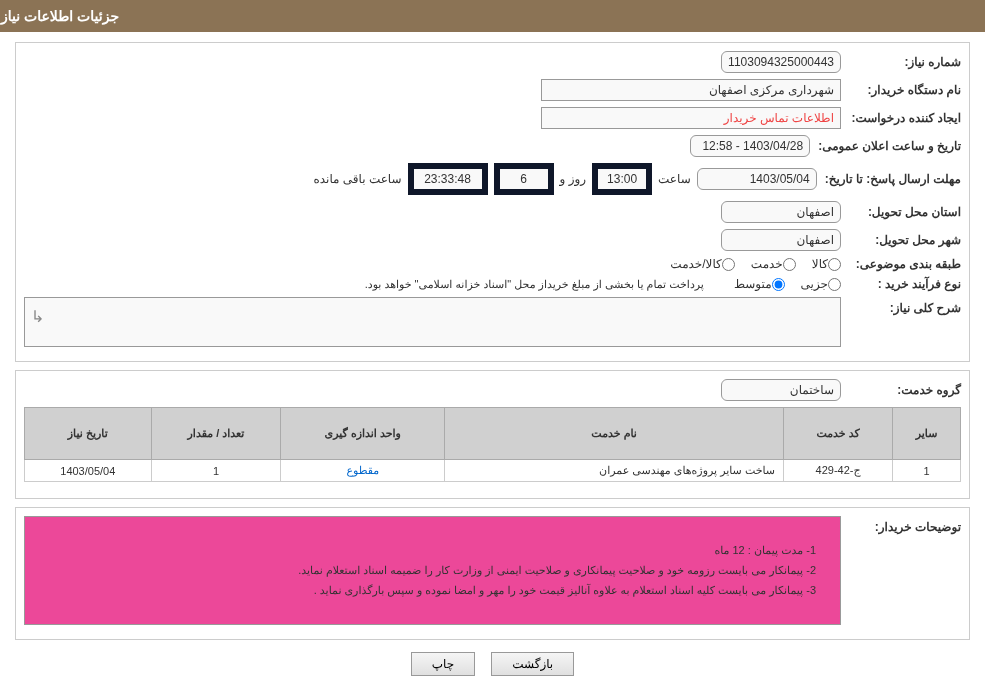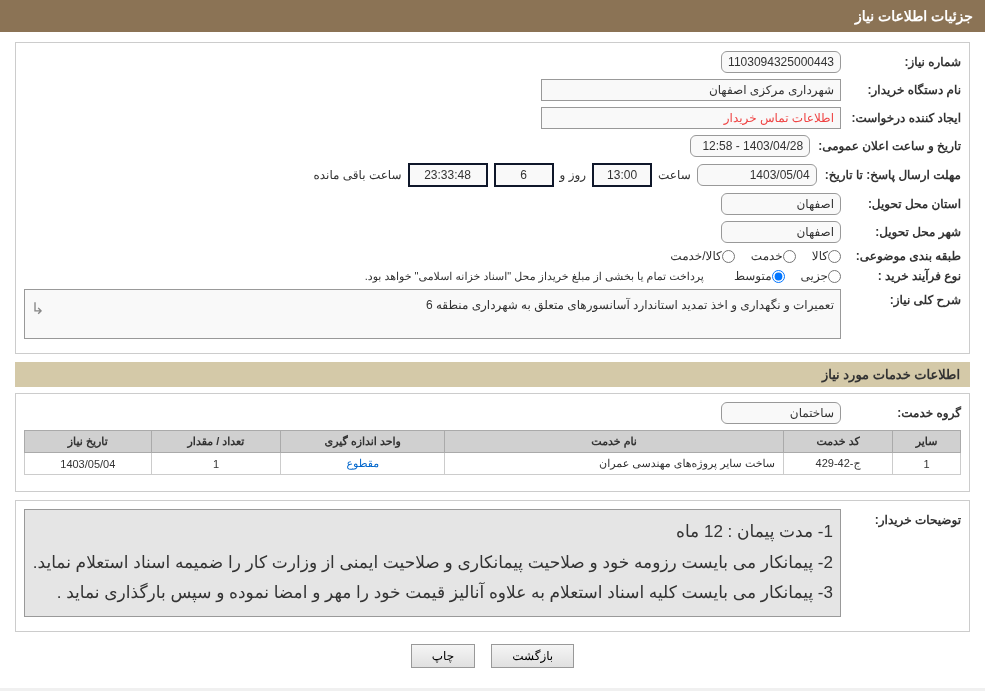--- a/index.html
+++ b/index.html
@@ -11,22 +11,22 @@
       color: #333;
     }
     .page-wrapper {
       max-width: 985px;
       margin: 0 auto;
       background: #fff;
     }
     .header-bar {
       background: #8B7355;
       color: #fff;
-      text-align: right;
-      padding: 8px 12px;
+      text-align: left;
+      padding: 8px 1px;
       font-size: 14px;
       font-weight: bold;
     }
     .content {
       padding: 10px 15px;
       background: #fff;
     }
     .form-section {
       border: 1px solid #ccc;
       margin-bottom: 8px;
@@ -65,21 +65,21 @@
       color: #ef4444;
       cursor: pointer;
       text-decoration: none;
     }
     .row-inline {
       display: flex;
       align-items: center;
       gap: 6px;
     }
     .small-box {
-      border: 2px solid #0f172a;
+      border: 6px solid #0f172a;
       background: #f9f9f9;
       padding: 3px 6px;
       min-width: 60px;
       text-align: center;
     }
     .section-title {
       background: #d4c9a8;
       padding: 5px 10px;
       font-weight: bold;
       margin-bottom: 6px;
@@ -107,38 +107,38 @@
     
     .services-table {
       width: 100%;
       border-collapse: collapse;
       margin-bottom: 8px;
       font-size: 11px;
     }
     .services-table th {
       background: #d0d0d0;
       border: 1px solid #aaa;
-      padding: 4px 8px;
+      padding: 19px 8px;
       text-align: center;
       font-weight: bold;
     }
     .services-table td {
       border: 1px solid #ccc;
       padding: 4px 8px;
       text-align: center;
     }
     .services-table td.name-col {
       text-align: right;
     }
     .remarks-box {
       border: 1px solid #999;
-      background: #e5e5e5;
-      padding: 7px;
+      background: #ec4899;
+      padding: 24px;
       min-height: 70px;
-      font-size: 17px;
+      font-size: 11px;
       line-height: 1.8;
       text-align: right;
       direction: rtl;
     }
     .buttons-row {
       display: flex;
       justify-content: center;
       gap: 16px;
       margin-top: 12px;
       margin-bottom: 10px;
@@ -250,28 +250,26 @@
             <input type="radio" name="process" checked="" style="">
             <span>متوسط</span>
           </div>
           <span class="note-text" style="margin-right:14px;">پرداخت تمام یا بخشی از مبلغ خریداز محل "اسناد خزانه اسلامی" خواهد بود.</span>
         </div>
       </div>
 
       <div class="form-row" style="align-items:flex-start;">
         <span class="label" style="padding-top:4px;text-align:right;">شرح کلی نیاز:</span>
         <div class="textarea-box" style="flex:1; min-width:400px;">
-          <span>تعمیرات و نگهداری و اخذ تمدید استاندارد آسانسورهای متعلق به شهرداری منطقه 6</span>
           <span style="color:#888; font-size:16px; float:left;">↳</span>
         </div>
       </div>
 
     </div>
 
-    <div class="section-title">اطلاعات خدمات مورد نیاز</div>
 
     <div class="form-section">
 
       <div class="form-row">
         <span class="label">گروه خدمت:</span>
         <div class="value-box narrow">ساختمان</div>
       </div>
 
       <table class="services-table">
         <thead>

